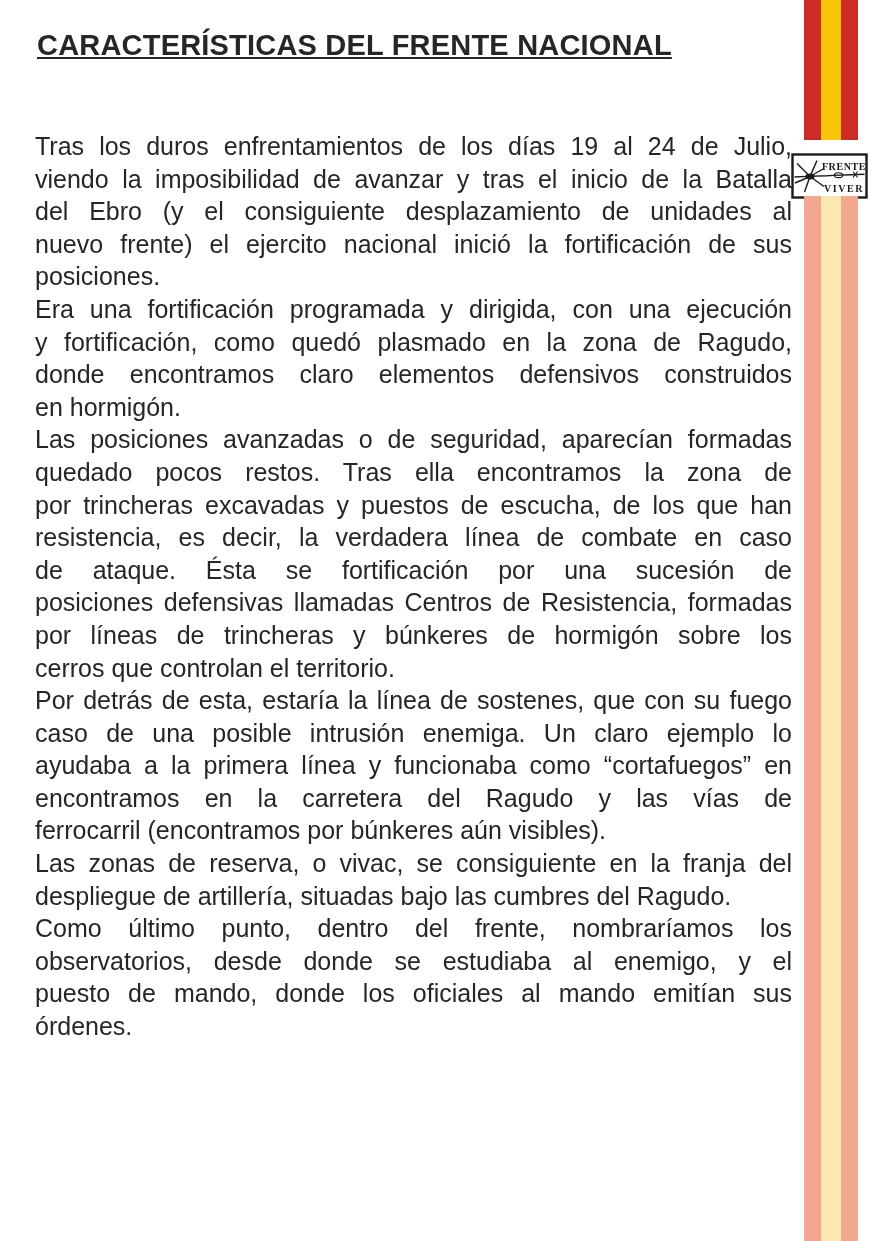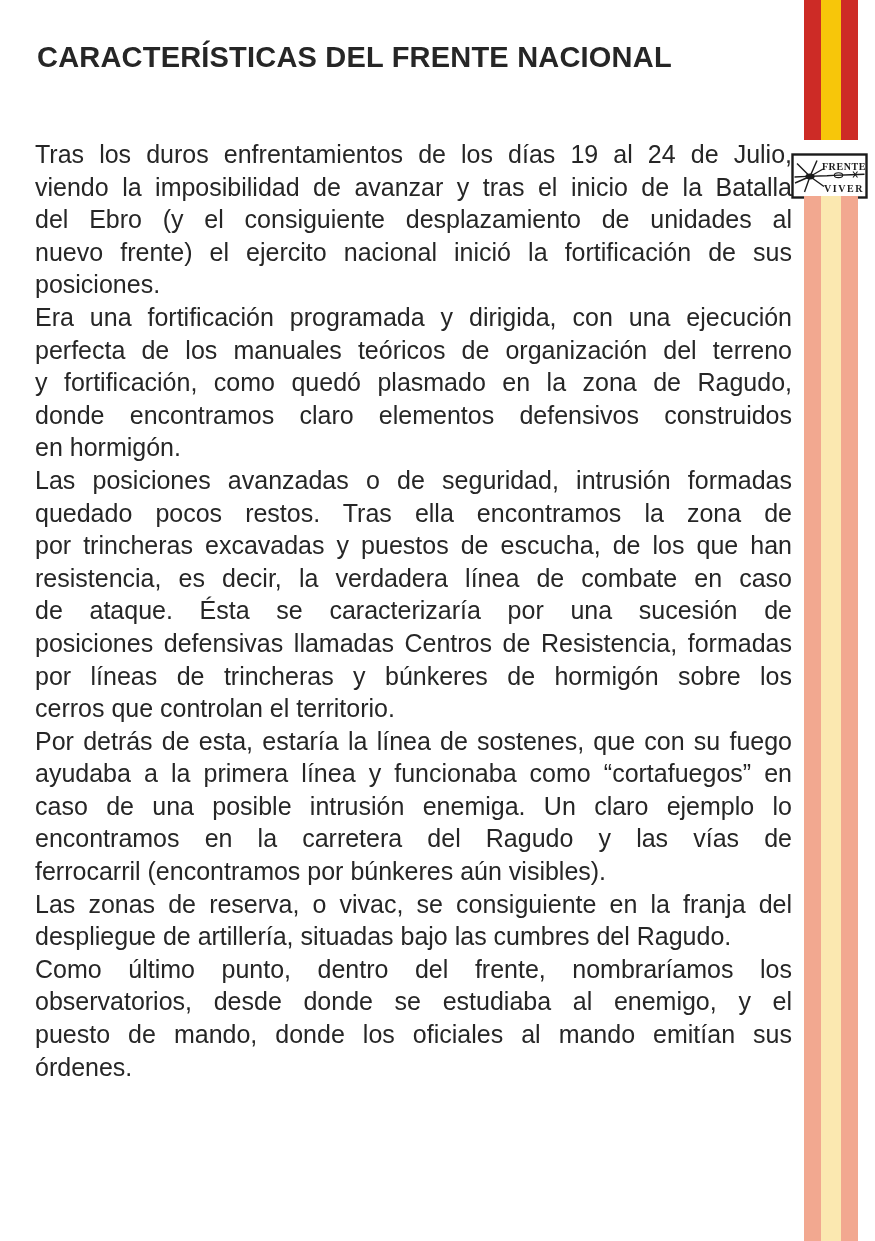--- a/index.html
+++ b/index.html
@@ -15,31 +15,32 @@
     width:875px;height:1241px;
     background:#ffffff;
     font-family:"Liberation Sans","DejaVu Sans",sans-serif;
     position:relative;
     overflow:hidden;
   }
   .page{position:absolute;inset:0;background:#fff;}
 
   .doc-title{
     position:absolute;
-    left:37px;top:22px;
+    left:37px;top:10px;
     font-size:29px;
     font-weight:bold;
     color:var(--text-ink);
     letter-spacing:0.2px;
     white-space:nowrap;
+    text-decoration:underline;
   }
 
   .body-text{
     position:absolute;
-    left:35px;top:138px;
+    left:35px;top:130px;
     width:757px;
     font-size:25px;
     line-height:32.6px;
     color:var(--text-ink);
   }
   .para{margin:0;padding:0;}
   .line{
     text-align:justify;
     text-align-last:justify;
     white-space:normal;
@@ -81,39 +82,38 @@
   <div class="body-text" id="body-text">
       <div class="para">
         <div class="line">Tras los duros enfrentamientos de los días 19 al 24 de Julio,</div>
         <div class="line">viendo la imposibilidad de avanzar y tras el inicio de la Batalla</div>
         <div class="line">del Ebro (y el consiguiente desplazamiento de unidades al</div>
         <div class="line">nuevo frente) el ejercito nacional inició la fortificación de sus</div>
         <div class="line last">posiciones.</div>
       </div>
       <div class="para">
         <div class="line">Era una fortificación programada y dirigida, con una ejecución</div>
-        <div class="line">perfecta de los manuales teóricos de organización del terreno</div>
         <div class="line">y fortificación, como quedó plasmado en la zona de Ragudo,</div>
         <div class="line">donde encontramos claro elementos defensivos construidos</div>
         <div class="line last">en hormigón.</div>
       </div>
       <div class="para">
-        <div class="line">Las posiciones avanzadas o de seguridad, intrusión formadas</div>
+        <div class="line">Las posiciones avanzadas o de seguridad, aparecían formadas</div>
         <div class="line">quedado pocos restos. Tras ella encontramos la zona de</div>
         <div class="line">por trincheras excavadas y puestos de escucha, de los que han</div>
         <div class="line">resistencia, es decir, la verdadera línea de combate en caso</div>
-        <div class="line">de ataque. Ésta se caracterizaría por una sucesión de</div>
+        <div class="line">de ataque. Ésta se fortificación por una sucesión de</div>
         <div class="line">posiciones defensivas llamadas Centros de Resistencia, formadas</div>
         <div class="line">por líneas de trincheras y búnkeres de hormigón sobre los</div>
         <div class="line last">cerros que controlan el territorio.</div>
       </div>
       <div class="para">
         <div class="line">Por detrás de esta, estaría la línea de sostenes, que con su fuego</div>
+        <div class="line">caso de una posible intrusión enemiga. Un claro ejemplo lo</div>
         <div class="line">ayudaba a la primera línea y funcionaba como “cortafuegos” en</div>
-        <div class="line">caso de una posible intrusión enemiga. Un claro ejemplo lo</div>
         <div class="line">encontramos en la carretera del Ragudo y las vías de</div>
         <div class="line last">ferrocarril (encontramos por búnkeres aún visibles).</div>
       </div>
       <div class="para">
         <div class="line">Las zonas de reserva, o vivac, se consiguiente en la franja del</div>
         <div class="line last">despliegue de artillería, situadas bajo las cumbres del Ragudo.</div>
       </div>
       <div class="para">
         <div class="line">Como último punto, dentro del frente, nombraríamos los</div>
         <div class="line">observatorios, desde donde se estudiaba al enemigo, y el</div>

